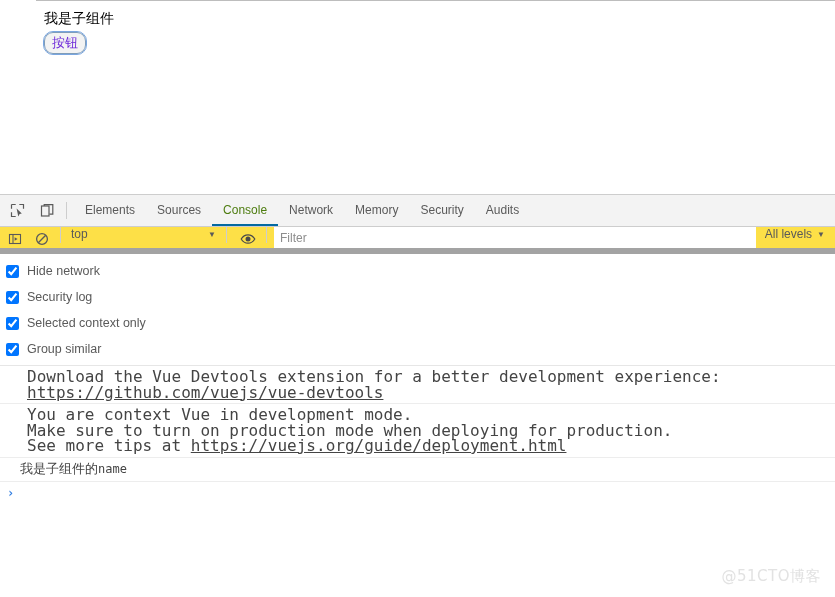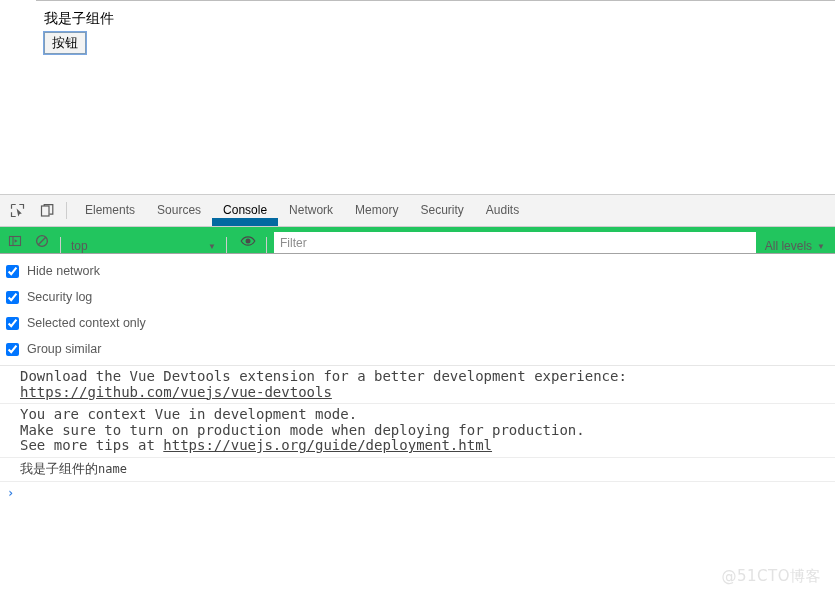--- a/index.html
+++ b/index.html
@@ -34,27 +34,27 @@
     font-size: 14px;
     color: #000000;
     line-height: 18px;
     margin: 0 0 5px 0;
     font-family: "DejaVu Sans", "Liberation Sans", sans-serif;
   }
   .page-button {
     font-family: "DejaVu Sans", "Liberation Sans", sans-serif;
     font-size: 13px;
     line-height: 14px;
-    color: #000000;
+    color: #6d28d9;
     background: #f3f3f3;
     border: 1px solid #7f9db9;
     outline: 1px solid #7aa6e0;
     outline-offset: 0px;
     padding: 3px 7px;
-    border-radius: 0;
+    border-radius: 9px;
     cursor: default;
   }
 
   
   #devtools {
     position: absolute;
     left: 0; top: 194px;
     width: 835px;
     height: 403px;
     background: #ffffff;
@@ -95,31 +95,31 @@
     padding: 0 11px;
     height: 31px;
     line-height: 31px;
     font-size: 12px;
     color: #5a5a5a;
     cursor: default;
     white-space: nowrap;
     box-sizing: border-box;
   }
   .dt-tab.active {
-    color: #000000;
-    border-bottom: 8px solid #0369a1;
+    color: #4d7c0f;
+    border-bottom: 2px solid #0369a1;
   }
 
   
   .dt-filterbar {
     display: flex;
-    align-items: flex-end;
+    align-items: flex-start;
     height: 27px;
-    background: #22c55e;
-    border-bottom: 1px solid #a3a3a3;
+    background: #fde047;
+    border-bottom: 6px solid #a3a3a3;
     box-sizing: border-box;
   }
   .fb-btn {
     width: 24px; height: 24px;
     display: flex; align-items:center; justify-content:center;
     margin-left: 3px;
     cursor: default;
   }
   .fb-sep {
     width: 1px; height: 16px; background: #cdcdcd;
@@ -189,23 +189,23 @@
     color: #5a5a5a;
     cursor: default;
   }
 
   
   .dt-console {
     background: #ffffff;
   }
   .msg {
     border-bottom: 1px solid #ededed;
-    padding: 3px 0 3px 20px;
+    padding: 3px 0 3px 27px;
     font-family: "DejaVu Sans Mono", "Liberation Mono", monospace;
-    font-size: 14px;
+    font-size: 16px;
     line-height: 15.5px;
     color: #444444;
     white-space: pre-wrap;
     word-break: break-word;
   }
   .msg a, .msg .lnk {
     color: #444444;
     text-decoration: underline;
     cursor: pointer;
   }

